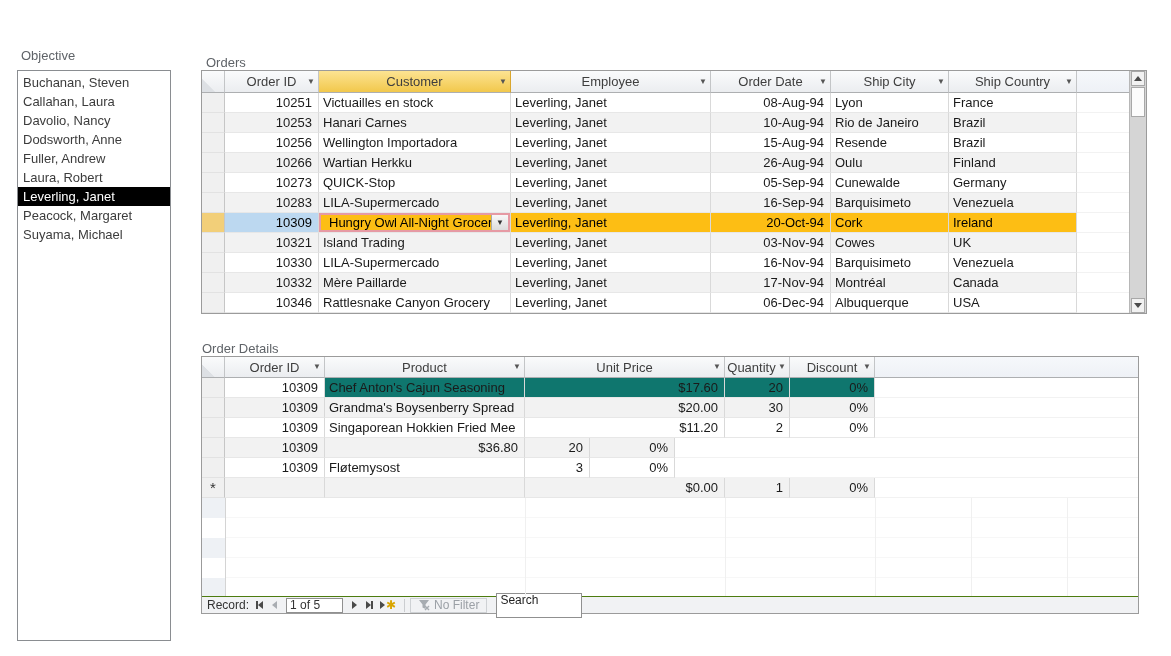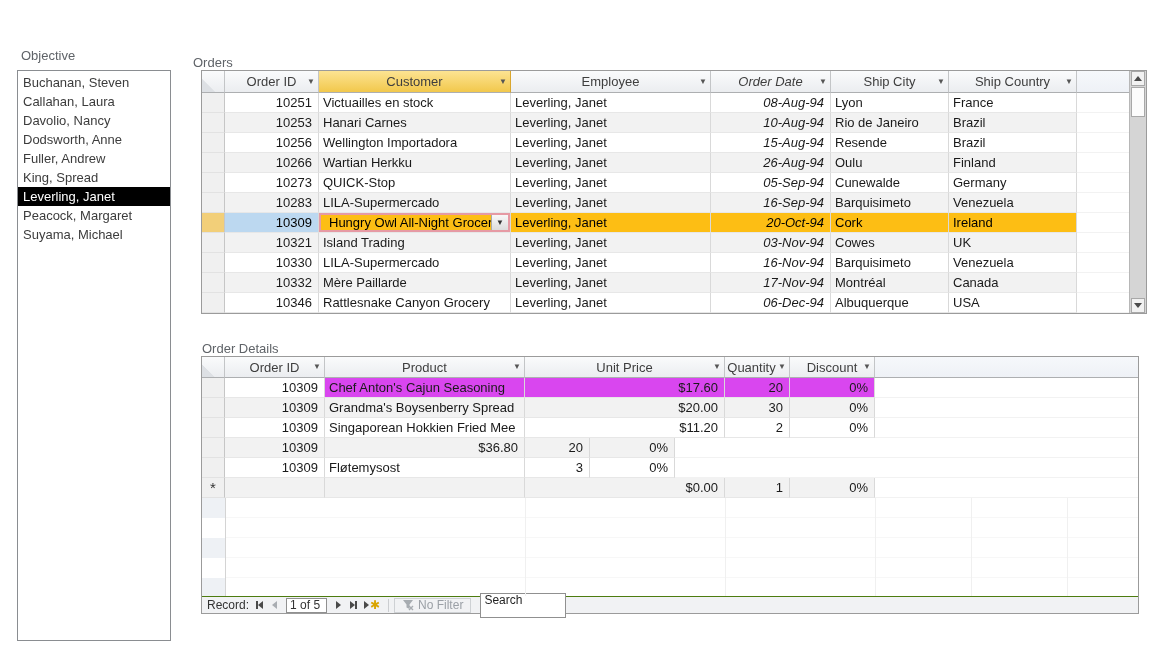--- a/index.html
+++ b/index.html
@@ -35,21 +35,21 @@
   .c.num{text-align:right;padding-right:6px;}
   .sel-c{background:#f0f0f0;border-right:1px solid #c6c6c6;border-bottom:1px solid #e2e2e2;padding:0;}
   .dead{flex:1;border-right:none;border-bottom:1px solid #f2f2f2;padding:0;background:#fff;}
   .re .c{background:#f2f2f2;}
   .re .sel-c{background:#f0f0f0;}
   .re .dead{background:#fff;}
 
   
   .o-sel{width:23px;flex:0 0 23px;}  .o-id{width:94px;flex:0 0 94px;}
   .o-cust{width:192px;flex:0 0 192px;} .o-emp{width:200px;flex:0 0 200px;}
-  .o-date{width:120px;flex:0 0 120px;font-style:italic;} .o-city{width:118px;flex:0 0 118px;}
+  .o-date{width:120px;flex:0 0 120px;} .o-city{width:118px;flex:0 0 118px;}
   .o-ctry{width:128px;flex:0 0 128px;}
 
   
   .ra .c{background:#fdbe14;color:#000;}
   .ra .sel-c{background:#f2cf79;}
   .ra .o-id{background:#bcd8f0;}
   .ra .dead{background:#fff;}
   .combo-cell{padding:0 !important;display:flex;}
   .combo{flex:1;display:flex;min-width:0;box-sizing:border-box;border:2px solid #e69aa4;background:#fdbe14;}
   .combo-text{flex:1;min-width:0;overflow:hidden;white-space:nowrap;font-size:13px;display:flex;align-items:center;padding-left:8px;}
@@ -63,21 +63,21 @@
   .sb-up{top:0;} .sb-down{bottom:0;}
   .tri-up{width:0;height:0;border-left:4px solid transparent;border-right:4px solid transparent;border-bottom:5px solid #4a4a4a;}
   .tri-dn{width:0;height:0;border-left:4px solid transparent;border-right:4px solid transparent;border-top:5px solid #4a4a4a;}
   .sb-thumb{position:absolute;left:1px;top:16px;width:14px;height:30px;background:#fcfcfc;border:1px solid #a8a8a8;box-sizing:border-box;}
 
   
   .d-sel{width:23px;flex:0 0 23px;} .d-id{width:100px;flex:0 0 100px;}
   .d-prod{width:200px;flex:0 0 200px;} .d-price{width:200px;flex:0 0 200px;}
   .d-qty{width:65px;flex:0 0 65px;} .d-disc{width:85px;flex:0 0 85px;}
   .hc.d-qty{padding-right:13px;text-align:center;}
-  .rs .d-prod,.rs .d-price,.rs .d-qty,.rs .d-disc{background:#d946ef;}
+  .rs .d-prod,.rs .d-price,.rs .d-qty,.rs .d-disc{background:#0f766e;}
   .star-sel{display:flex;align-items:center;justify-content:center;font-size:15px;color:#333;line-height:18px;}
 
   
   .blank{flex:1;position:relative;background:
      linear-gradient(#f0f0f0,#f0f0f0) 323px 0/1px 100% no-repeat,
      linear-gradient(#f0f0f0,#f0f0f0) 523px 0/1px 100% no-repeat,
      linear-gradient(#f0f0f0,#f0f0f0) 673px 0/1px 100% no-repeat,
      linear-gradient(#f0f0f0,#f0f0f0) 769px 0/1px 100% no-repeat,
      linear-gradient(#f0f0f0,#f0f0f0) 865px 0/1px 100% no-repeat,
      repeating-linear-gradient(180deg,rgba(0,0,0,0) 0 19px,#f7f7f7 19px 20px);}
@@ -86,47 +86,47 @@
 
   
   .nav{height:17px;flex:0 0 17px;border-top:1px solid #4d7c0f;background:#f1f2f4;display:flex;
        align-items:center;font-size:12px;color:#333;padding-left:5px;box-sizing:border-box;}
   .nav-btn{display:flex;align-items:center;justify-content:center;width:15px;height:15px;cursor:default;}
   .t-l{width:0;height:0;border-top:4px solid transparent;border-bottom:4px solid transparent;border-right:5px solid #4a4a4a;}
   .t-r{width:0;height:0;border-top:4px solid transparent;border-bottom:4px solid transparent;border-left:5px solid #4a4a4a;}
   .t-l.dis{border-right-color:#a9adb2;}
   .bar{width:2px;height:8px;background:#4a4a4a;}
   .new-star{color:#d9a500;font-size:12px;line-height:10px;margin-left:1px;}
-  .nav-box{width:41px;height:15px;background:#fff;border:1px solid #909090;box-sizing:border-box;
+  .nav-box{width:57px;height:15px;background:#fff;border:1px solid #909090;box-sizing:border-box;
            font-size:12px;line-height:13px;padding-left:3px;margin:0 4px;}
   .vsep{width:1px;height:13px;background:#cbcdd0;margin:0 5px;}
   .nofilter{display:flex;align-items:center;gap:4px;border:1px solid #ced1d4;height:15px;padding:0 7px;
             color:#9ba0a6;box-sizing:border-box;background:#f1f2f4;}
   .search-box{width:86px;height:25px;background:#fff;border:1px solid #909090;box-sizing:border-box;
               font-size:12px;line-height:13px;padding-left:3px;margin-left:9px;color:#1f1f1f;}
 </style>
 </head>
 <body>
 
 <div class="page">
 
   <div class="sec-label" style="left:8px;top:48px;">Objective</div>
   <div class="listbox">
     <div class="lb-item">Buchanan, Steven</div>
     <div class="lb-item">Callahan, Laura</div>
     <div class="lb-item">Davolio, Nancy</div>
     <div class="lb-item">Dodsworth, Anne</div>
     <div class="lb-item">Fuller, Andrew</div>
-    <div class="lb-item">King, Spread</div>
+    <div class="lb-item">Laura, Robert</div>
     <div class="lb-item sel">Leverling, Janet</div>
     <div class="lb-item">Peacock, Margaret</div>
     <div class="lb-item">Suyama, Michael</div>
   </div>
 
-  <div class="sec-label" style="left:180px;top:55px;">Orders</div>
+  <div class="sec-label" style="left:193px;top:55px;">Orders</div>
   <div class="grid" id="orders-grid">
     <div class="grid-main">
       <div class="hr">
         <div class="hc o-sel corner"></div>
         <div class="hc o-id">
             <span>Order ID</span>
             <span class="fa" style="font-size: 8px;">▼</span>
           </div>
         <div class="hc o-cust sel-col">
             <span>Customer</span>

